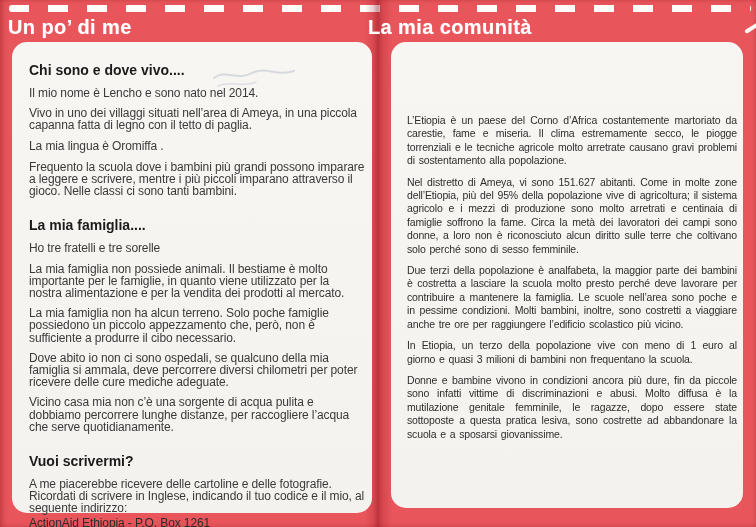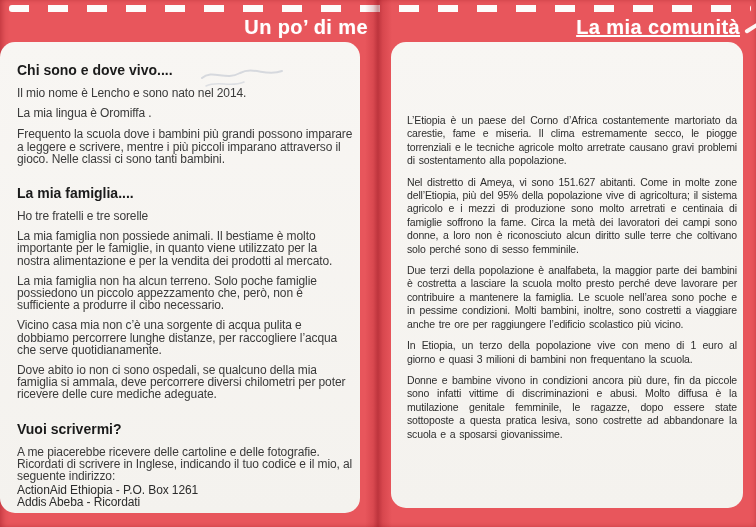--- a/index.html
+++ b/index.html
@@ -15,44 +15,44 @@
   .dashes {
     position: absolute; top: 5px; left: 9px; width: 742px; height: 7px;
     background: repeating-linear-gradient(90deg, var(--dash, #fdfcfb) 0 20px, transparent 20px 39px);
     border-radius: 3px;
   }
 
   
   .hdr {
     position: absolute; top: 14px; height: 26px;
     color: #fff; font-weight: bold; font-size: 20px; line-height: 26px;
-    text-align: right; letter-spacing: .4px;
+    text-align: left; letter-spacing: .4px;
     text-shadow: 0 0 1px rgba(255,255,255,.4);
   }
   .hdr-left  { left: 8px;   width: 360px; }
-  .hdr-right { left: 388px; width: 352px; text-decoration: underline; }
+  .hdr-right { left: 368px; width: 352px; }
 
   
   .fold {
     position: absolute; top: 0; left: 365px; width: 27px; height: 527px;
     background: linear-gradient(90deg, rgba(0,0,0,0) 0%, rgba(150,10,22,.18) 30%, rgba(130,6,18,.42) 48%, rgba(150,10,22,.20) 66%, rgba(0,0,0,0) 100%);
   }
   
   .notch {
     position: absolute; top: 26px; left: 744px; width: 16px; height: 4px;
     background: #fdf7f5; transform: rotate(-32deg); border-radius: 2px;
   }
 
   
   .card {
     position: absolute; top: 42px;
     background: linear-gradient(180deg, var(--card, #f8f6f3) 0%, #f4f2ee 100%);
     border-radius: 15px; box-sizing: border-box;
   }
-  .card-left  { left: 0;   width: 360px; height: 471px; padding: 20px 7px 0 17px; }
+  .card-left  { left: 12px;   width: 360px; height: 471px; padding: 20px 7px 0 17px; }
   .card-right { left: 391px; width: 352px; height: 466px; padding: 32px 6px 0 16px; }
 
   
   .card-left h3 {
     margin: 20px 0 0; font-size: 14px; line-height: 16px;
     font-weight: bold; color: var(--heading, #1b1b1b); letter-spacing: 0;
   }
   .card-left h3.first { margin-top: 0; }
   .card-left h3.writeme { }
   .card-left p {
@@ -94,30 +94,31 @@
   <div class="hdr hdr-right">La mia comunità</div>
 
   <div class="card card-left">
     <svg class="scribble" width="92" height="28" viewBox="0 0 92 28">
       <path d="M2,14 C12,5 26,17 40,9 C54,2 66,13 82,7" fill="none" stroke="#b6bdca" stroke-width="2" stroke-linecap="round"></path>
       <path d="M6,22 C18,16 30,24 44,18" fill="none" stroke="#c3c9d4" stroke-width="1.6" stroke-linecap="round"></path>
     </svg>
 
     <h3 class="first">Chi sono e dove vivo....</h3>
     <p class="after-h">Il mio nome è Lencho e sono nato nel 2014.</p>
+    <p>Vivo in uno dei villaggi situati nell’area di Ameya, in una piccola capanna fatta di legno con il tetto di paglia.</p>
     <p>La mia lingua è Oromiffa .</p>
 
     <p class="after-h">Frequento la scuola dove i bambini più grandi possono imparare a leggere e scrivere, mentre i più piccoli imparano attraverso il gioco. Nelle classi ci sono tanti bambini.</p>
 
     <h3>La mia famiglia....</h3>
     <p class="after-h">Ho tre fratelli e tre sorelle</p>
     <p>La mia famiglia non possiede animali. Il bestiame è molto importante per le famiglie, in quanto viene utilizzato per la nostra alimentazione e per la vendita dei prodotti al mercato.</p>
     <p>La mia famiglia non ha alcun terreno. Solo poche famiglie possiedono un piccolo appezzamento che, però, non è sufficiente a produrre il cibo necessario.</p>
+    <p>Dove abito io non ci sono ospedali, se qualcuno della mia famiglia si ammala, deve percorrere diversi chilometri per poter ricevere delle cure mediche adeguate.</p>
     <p>Vicino casa mia non c’è una sorgente di acqua pulita e dobbiamo percorrere lunghe distanze, per raccogliere l’acqua che serve quotidianamente.</p>
-    <p>Dove abito io non ci sono ospedali, se qualcuno della mia famiglia si ammala, deve percorrere diversi chilometri per poter ricevere delle cure mediche adeguate.</p>
 
     <h3 class="writeme">Vuoi scrivermi?</h3>
     <p class="after-h">A me piacerebbe ricevere delle cartoline e delle fotografie. Ricordati di scrivere in Inglese, indicando il tuo codice e il mio, al seguente indirizzo:</p>
     <div class="addr addr-first">ActionAid Ethiopia - P.O. Box 1261</div>
     <div class="addr">Addis Abeba - Ricordati</div>
   </div>
 
   <div class="card card-right">
     <p class="lead">L’Etiopia è un paese del Corno d’Africa costantemente martoriato da carestie, fame e miseria. Il clima estremamente secco, le piogge torrenziali e le tecniche agricole molto arretrate causano gravi problemi di sostentamento alla popolazione.</p>
     <p>Nel distretto di Ameya, vi sono 151.627 abitanti. Come in molte zone dell’Etiopia, più del 95% della popolazione vive di agricoltura; il sistema agricolo e i mezzi di produzione sono molto arretrati e centinaia di famiglie soffrono la fame. Circa la metà dei lavoratori dei campi sono donne, a loro non è riconosciuto alcun diritto sulle terre che coltivano solo perché sono di sesso femminile.</p>

